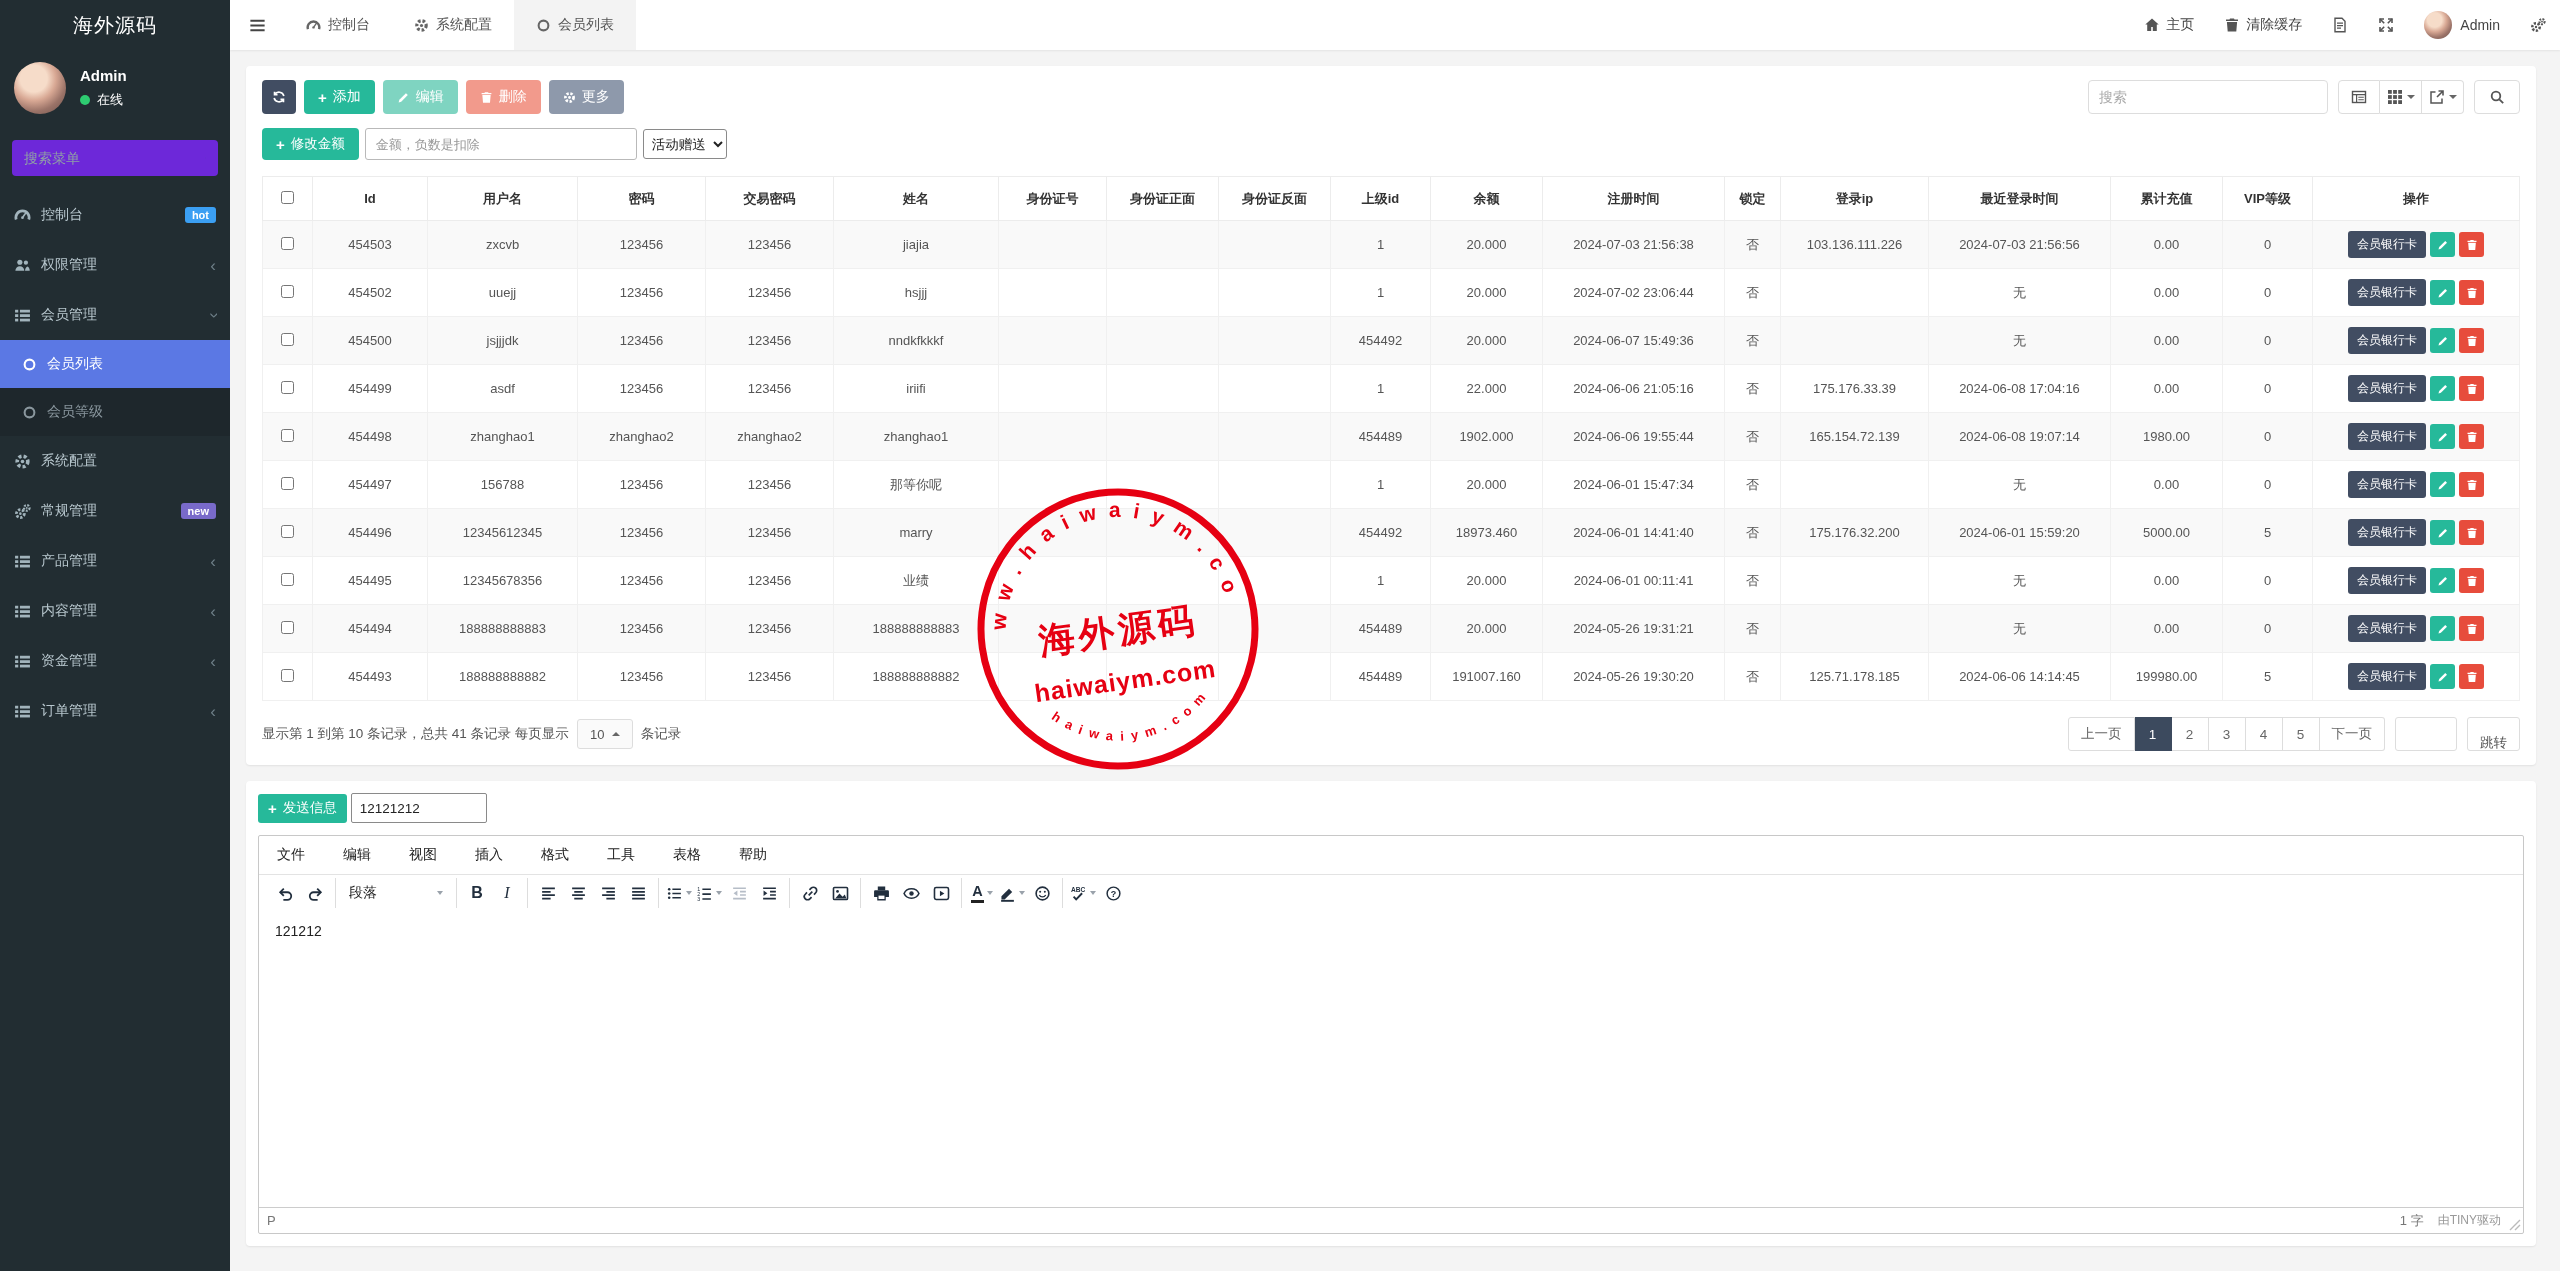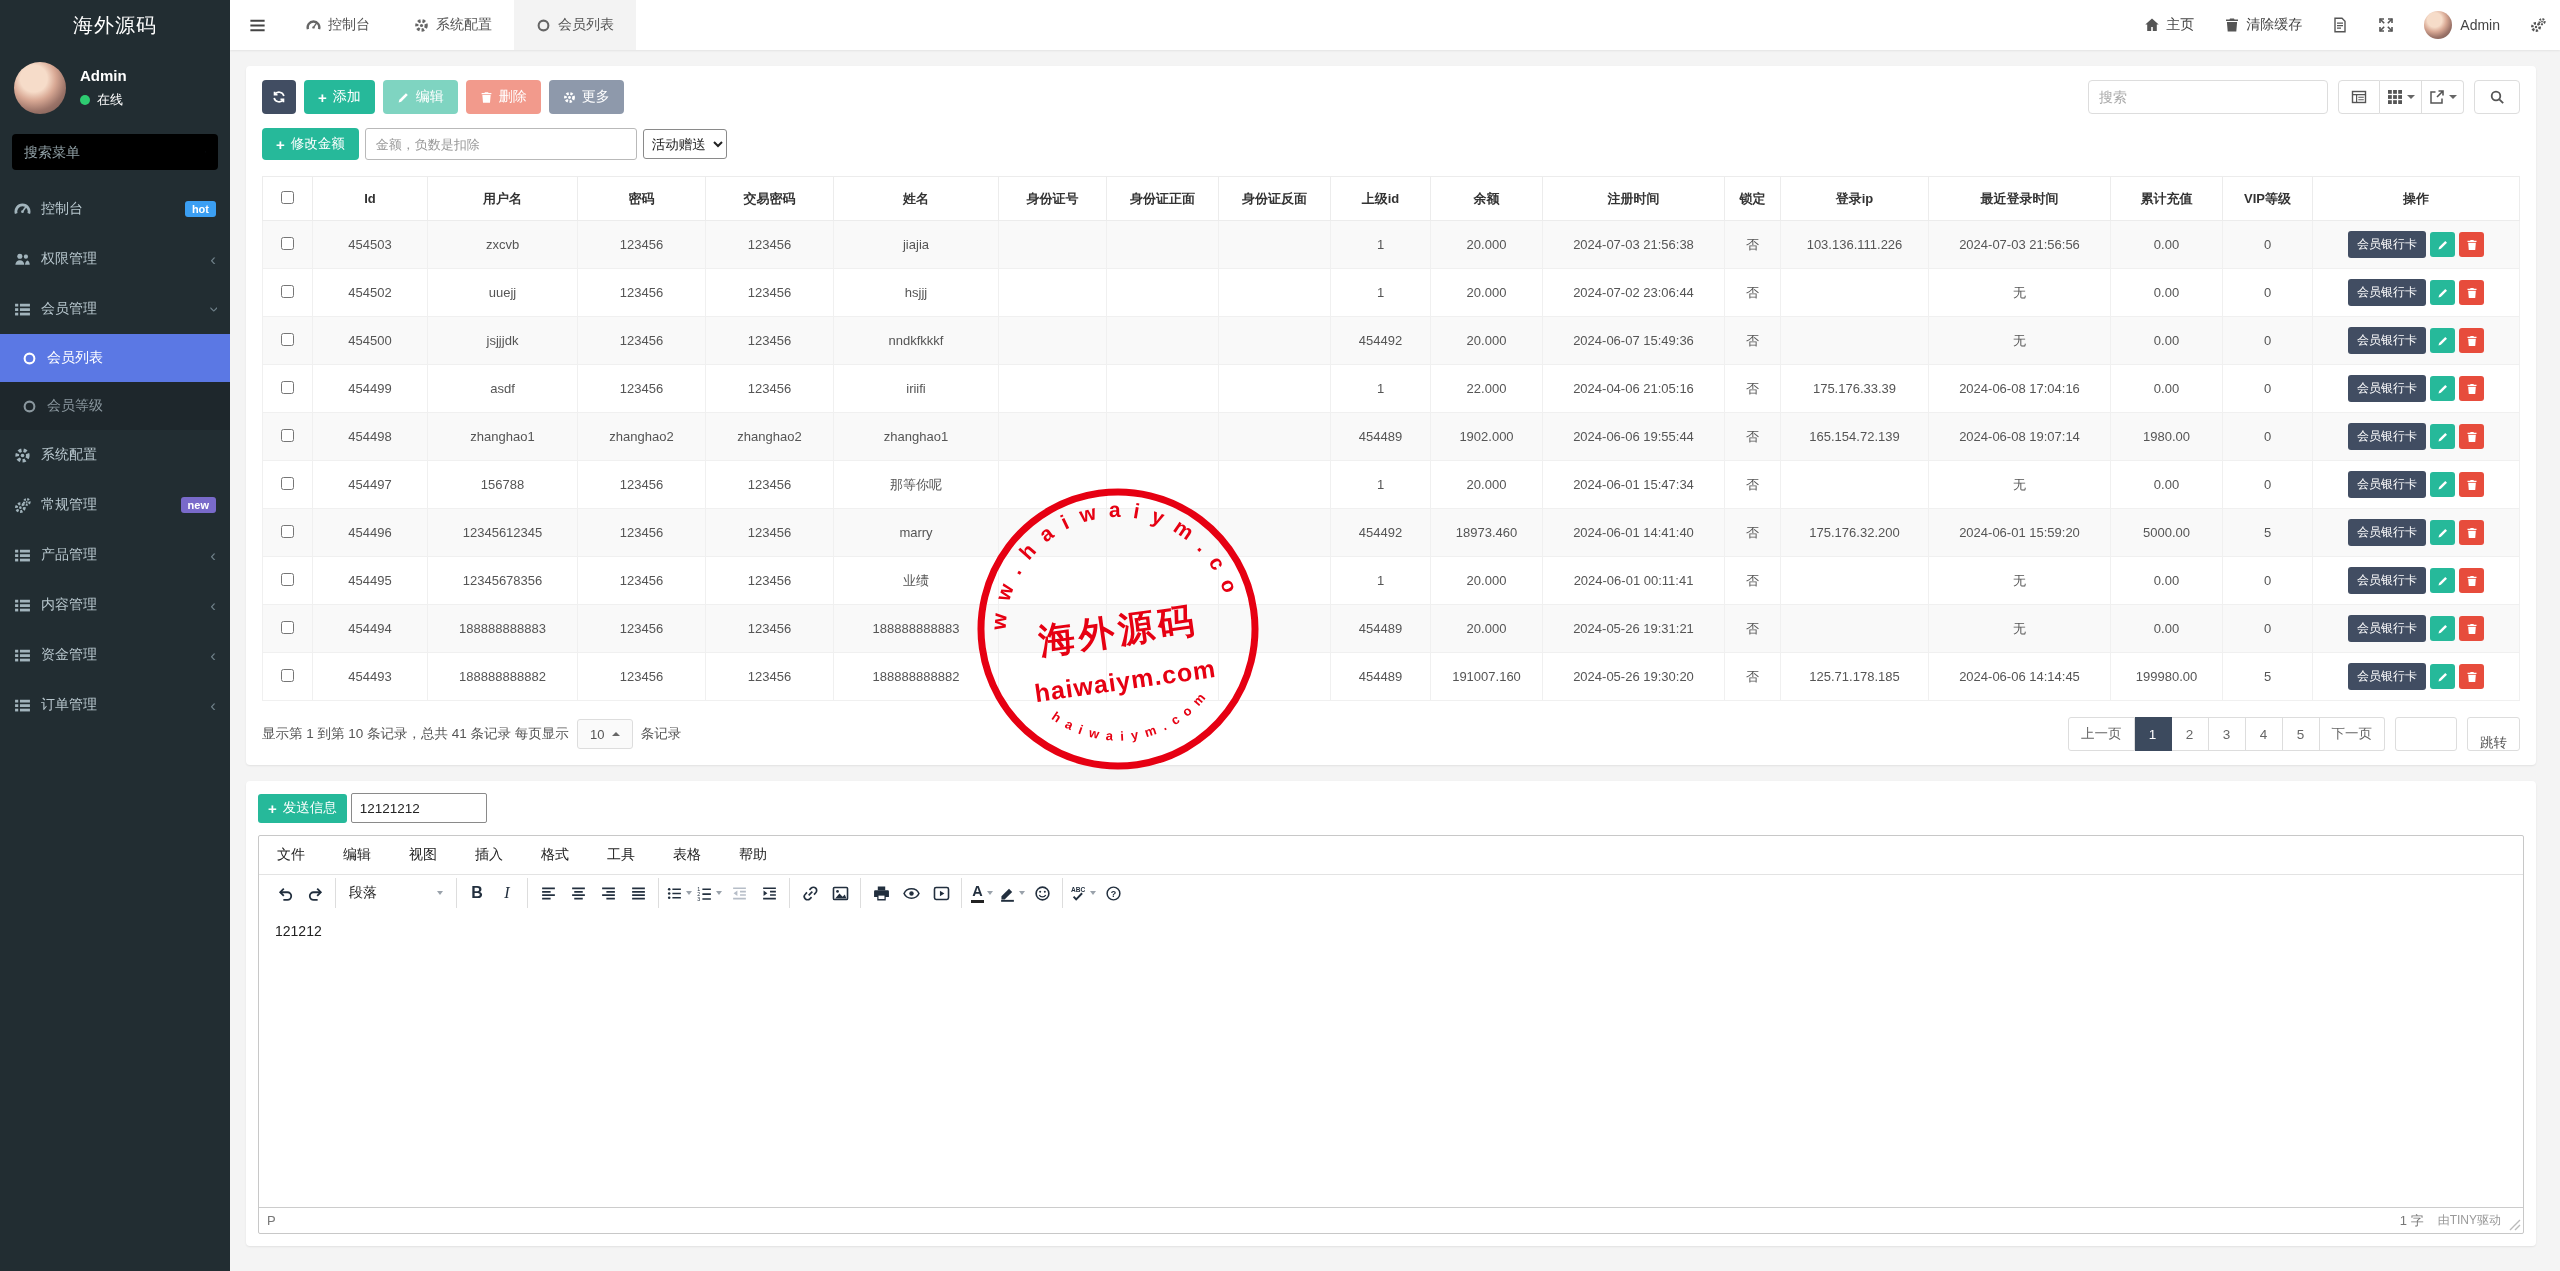--- a/index.html
+++ b/index.html
@@ -9,21 +9,21 @@
 
   
   .sidebar { position:absolute; left:0; top:0; bottom:0; width:230px; background:#222d32; z-index:30; }
   .logo { height:50px; line-height:50px; text-align:center; color:#fff; font-size:20px; letter-spacing:1px; }
   .userpanel { display:flex; padding:12px 14px 10px; align-items:center; }
   .avatar { width:52px; height:52px; border-radius:50%; background:radial-gradient(circle at 38% 32%, #f6dcc9 0 28%, #d8a894 46%, #9b7368 68%, #69504a 100%); flex:none; }
   .uinfo { margin-left:14px; }
   .uname { color:#fff; font-weight:bold; font-size:15px; }
   .ustatus { margin-top:7px; color:#fff; font-size:13px; display:flex; align-items:center; }
   .dot { width:10px; height:10px; border-radius:50%; background:#2ecc71; margin-right:7px; }
-  .side-search { margin:10px 12px 14px; height:36px; background:#000000; border-radius:4px; display:flex; align-items:center; padding:0 12px; }
+  .side-search { margin:16px 12px 14px; height:36px; background:#6d28d9; border-radius:4px; display:flex; align-items:center; padding:0 12px; }
   .side-search input { flex:1; background:transparent; border:none; outline:none; color:#cfd9dd; font-size:14px; }
   .side-search input::placeholder { color:#90a0a6; }
   .side-search .ic { color:#90a0a6; }
   .menu { list-style:none; }
   .mi { display:flex; align-items:center; height:50px; padding:0 14px; color:#b8c7ce; font-size:14px; cursor:pointer; }
   .mi .ic { width:17px; height:17px; margin-right:10px; color:#a2b4bc; }
   .chev { margin-left:auto; color:#6e7f88; font-size:17px; line-height:1; }
   .chev.down { transform:rotate(-90deg); }
   .badge { margin-left:auto; color:#fff; font-size:11px; font-weight:bold; border-radius:3px; padding:2px 7px; }
   .badge.hot { background:#3b9ff3; }
@@ -683,21 +683,21 @@
             <td>454499</td>
             <td>asdf</td>
             <td>123456</td>
             <td>123456</td>
             <td>iriifi</td>
             <td></td>
             <td></td>
             <td></td>
             <td>1</td>
             <td>22.000</td>
-            <td>2024-04-06 21:05:16</td>
+            <td>2024-06-06 21:05:16</td>
             <td>否</td>
             <td>175.176.33.39</td>
             <td>2024-06-08 17:04:16</td>
             <td>0.00</td>
             <td>0</td>
             <td>
               <div class="actions-wrap">
                 <span class="btn-bank">会员银行卡</span>
                 <button class="btn-mini edit">
                   <svg class="ic">

